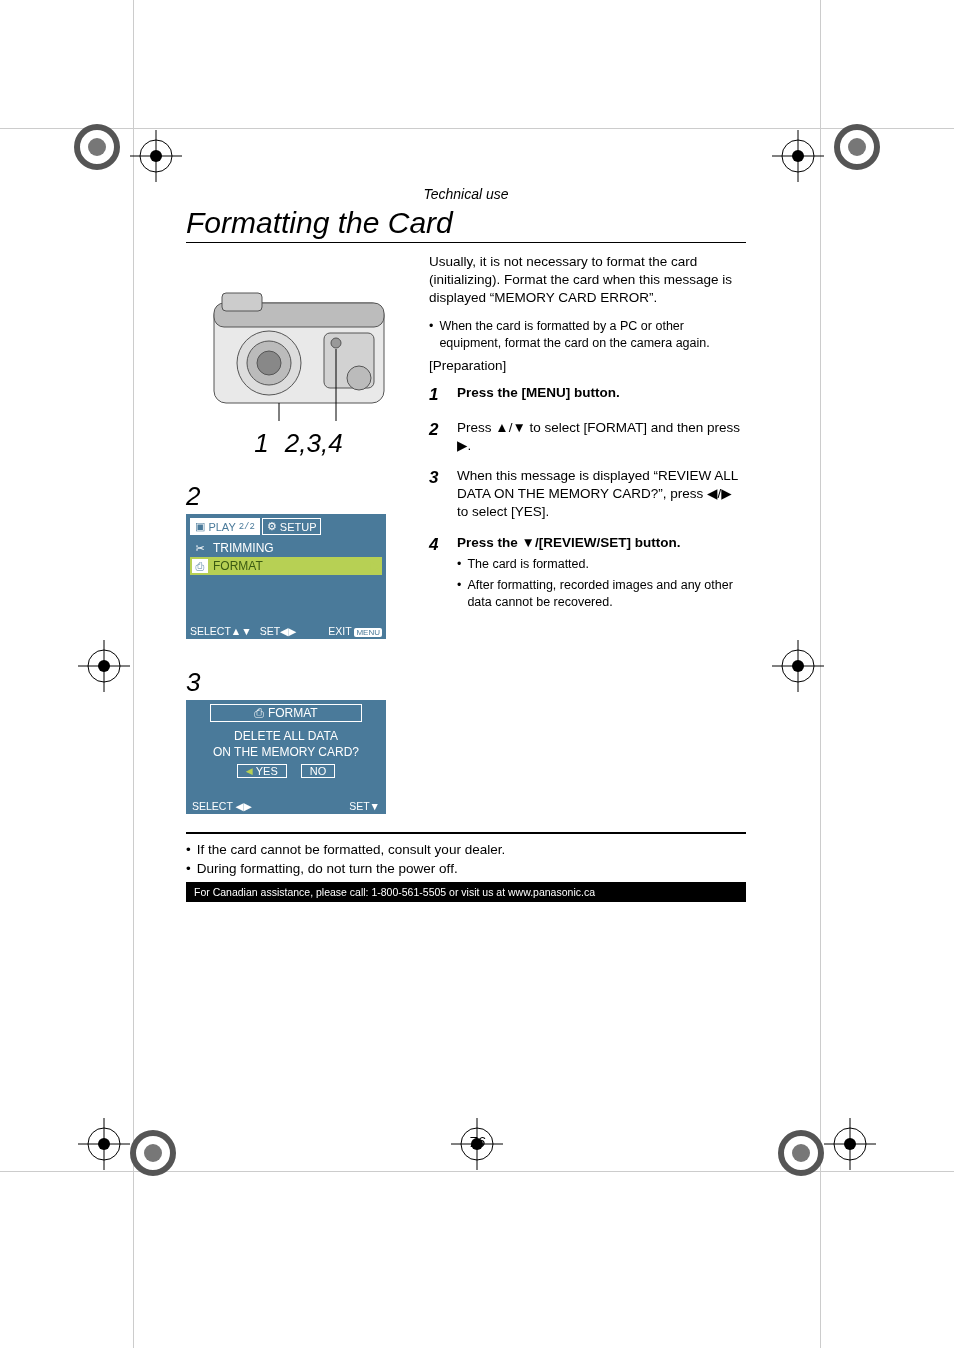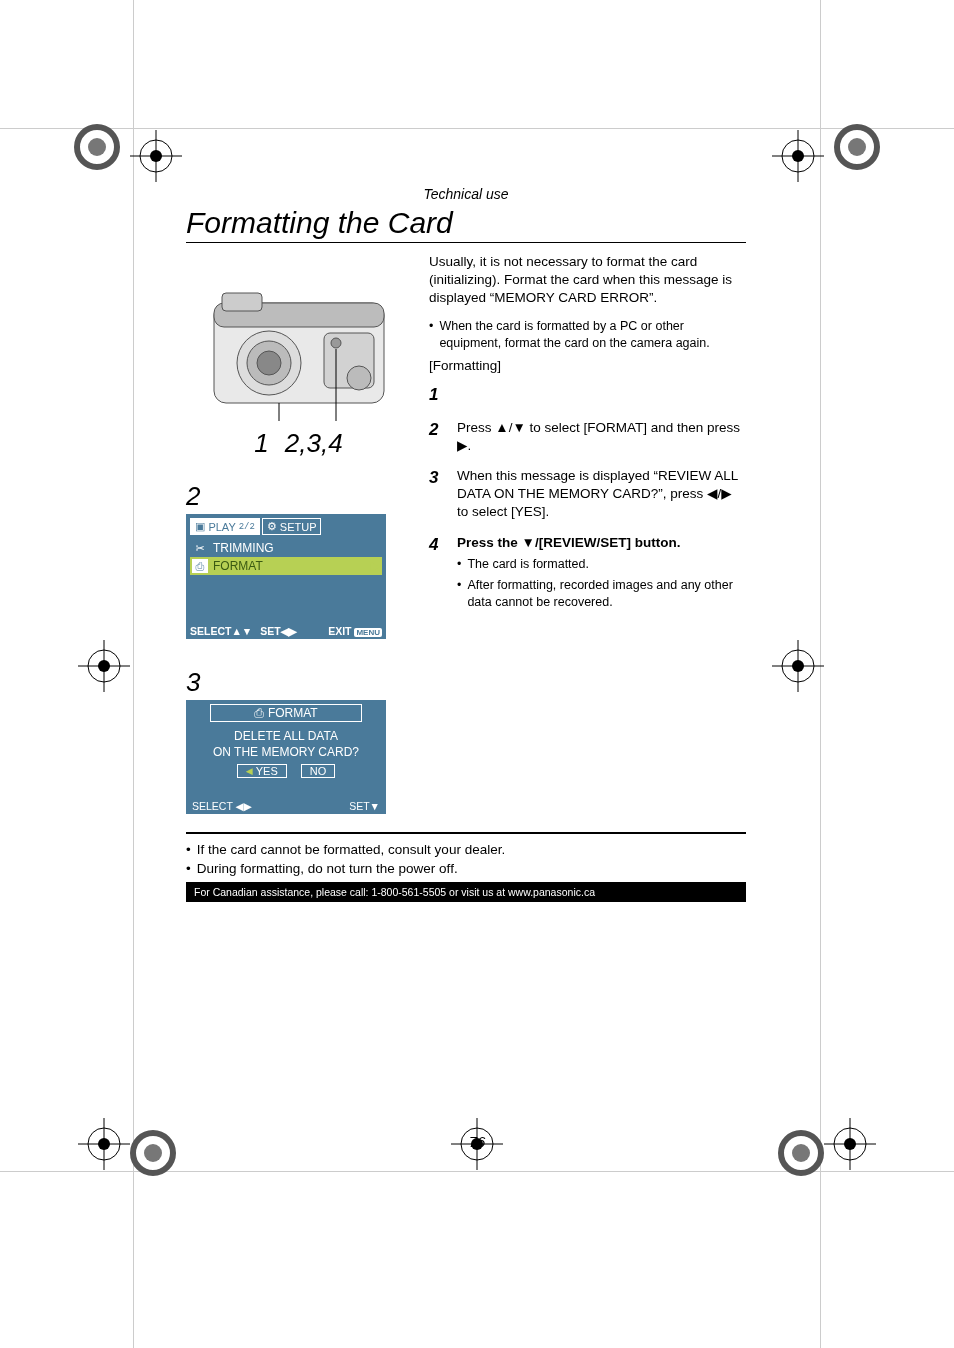--- a/index.html
+++ b/index.html
@@ -96,21 +96,20 @@
   }
   .lcd .menu-row.sel .icon-box { background: #fff; color:#4a7a9a;}
   .lcd .menu-row .arrow-r { margin-left: auto; color:#b7d054; }
   .lcd .spacer { height: 50px; }
   .lcd .spacer2 { height: 20px; }
   .lcd .footer {
     display: flex;
     font-size: 10.5px;
     gap: 8px;
     align-items: flex-start;
-    font-weight: bold;
   }
   .lcd .footer .menu-badge {
     background:#fff; color:#4a7a9a; font-size:8px; padding:0 2px; border-radius:2px;
   }
   .lcd .center-title {
     display:flex; justify-content:center; gap:4px; align-items:center;
     border:1px solid #fff; margin: 0 20px 6px 20px; padding:1px 0;
   }
   .lcd .prompt-line { text-align:center; font-size:12px; padding:1px 0; }
   .lcd .yn-row { display:flex; justify-content:center; gap:14px; margin:4px 0 2px 0; align-items:center;}
@@ -276,25 +275,26 @@
         </div>
       </div>
     </div>
 
     <div class="col-right">
       <p class="para">Usually, it is not necessary to format the card (initializing). Format the card when this message is displayed “MEMORY CARD ERROR”.</p>
       <div class="bullet">
         <span class="dot"></span>
           <span>When the card is formatted by a PC or other equipment, format the card on the camera again.</span>
       </div>
-      <p class="prep">[Formatting]</p>
+      <p class="prep">[Preparation]</p>
 
       <div class="steps">
         <div class="step-row">
           <div class="step-num">1</div>
+          <div class="step-body"><span class="bold">Press the [MENU] button.</span></div>
         </div>
 
         <div class="step-row">
           <div class="step-num">2</div>
           <div class="step-body bold">
             <span>Press </span><span class="glyph">▲/▼</span><span> to select [FORMAT] and then press </span><span class="glyph">▶</span><span>.</span>
           </div>
         </div>
 
         <div class="step-row">

